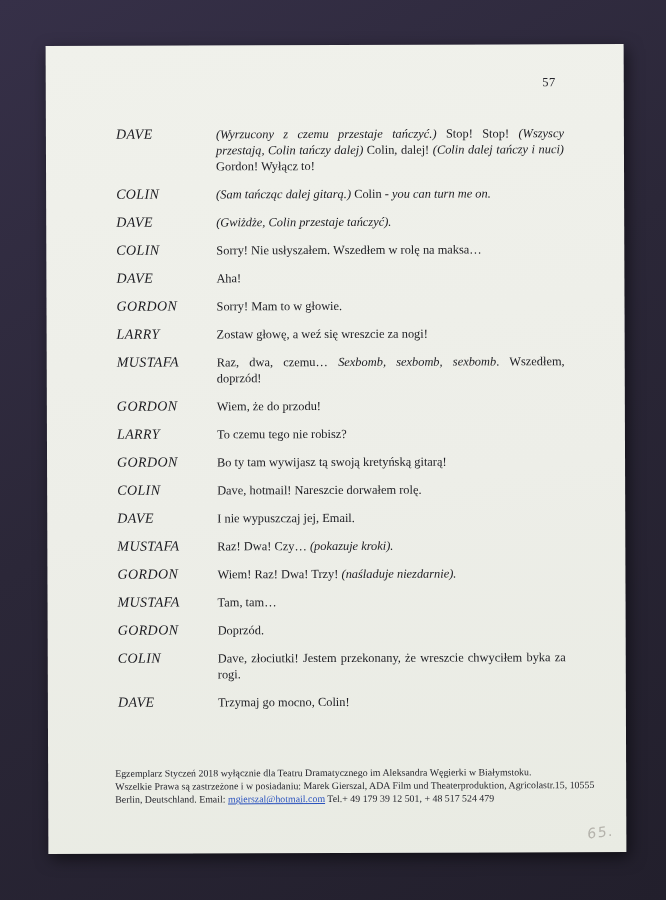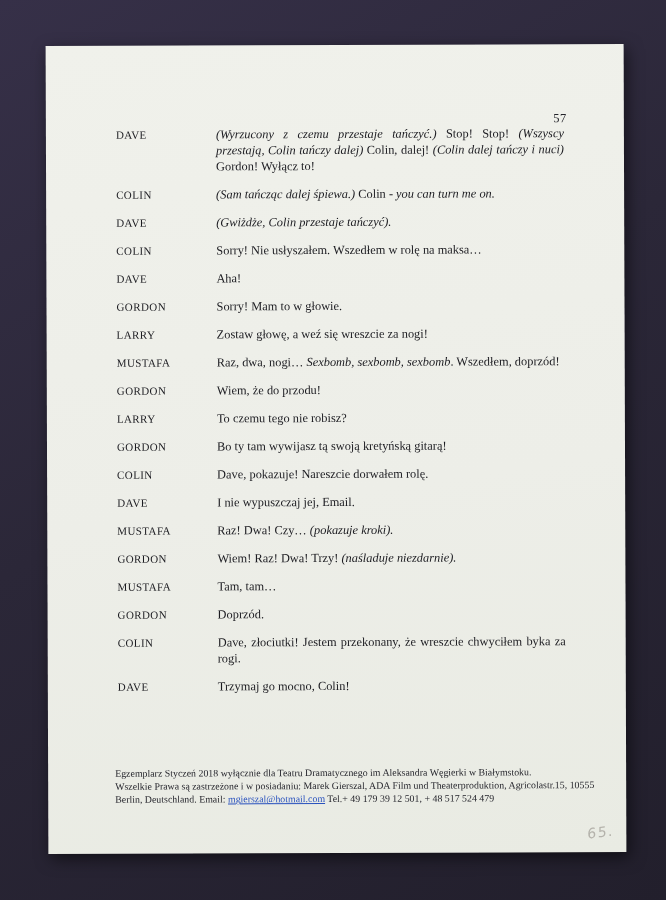--- a/index.html
+++ b/index.html
@@ -16,42 +16,42 @@
   .paper {
     position: absolute;
     left: 47px; top: 45px;
     width: 578px; height: 808px;
     background: linear-gradient(172deg, #f0f1eb 0%, #edeee8 55%, #e9ebe3 100%);
     transform: rotate(-0.2deg);
     box-shadow: 3px 5px 16px rgba(0,0,0,0.55);
   }
   .page-number {
     position: absolute;
-    top: 31px; right: 57px;
+    top: 31px; right: 68px;
     font-size: 12.5px;
     color: #23232a;
     letter-spacing: 0.5px;
-    margin-top: 36px;
   }
   .script {
     position: absolute;
     left: 70px; top: 81px;
     width: 448px;
     color: #1b1b20;
   }
   .row {
     display: flex;
     margin-bottom: 12px;
   }
   .speaker {
     flex: none;
     width: 100px;
-    font-size: 11px;
+    font-size: 14px;
     line-height: 16px;
     letter-spacing: 0.4px;
+    font-style: italic;
   }
   .dialogue {
     flex: 1;
     font-size: 12.4px;
     line-height: 16px;
     text-align: justify;
   }
   .dialogue .it { font-style: italic; }
   .footer {
     position: absolute;
@@ -82,21 +82,21 @@
   <div class="paper">
     <div class="page-number">57</div>
 
     <div class="script" id="script">
         <div class="row">
           <div class="speaker">DAVE</div>
           <div class="dialogue"><span class="it">(Wyrzucony z czemu przestaje tańczyć.)</span><span> Stop! Stop! </span><span class="it">(Wszyscy przestają, Colin tańczy dalej)</span><span> Colin, dalej! </span><span class="it">(Colin dalej tańczy i nuci)</span><span> Gordon! Wyłącz to!</span></div>
         </div>
         <div class="row">
           <div class="speaker">COLIN</div>
-          <div class="dialogue"><span class="it">(Sam tańcząc dalej śpiewa.)</span><span> Colin - </span><span class="it">you can turn me on.</span></div>
+          <div class="dialogue"><span class="it">(Sam tańcząc dalej gitarą.)</span><span> Colin - </span><span class="it">you can turn me on.</span></div>
         </div>
         <div class="row">
           <div class="speaker">DAVE</div>
           <div class="dialogue"><span class="it">(Gwiżdże, Colin przestaje tańczyć).</span></div>
         </div>
         <div class="row">
           <div class="speaker">COLIN</div>
           <div class="dialogue"><span>Sorry! Nie usłyszałem. Wszedłem w rolę na maksa…</span></div>
         </div>
         <div class="row">
@@ -106,37 +106,37 @@
         <div class="row">
           <div class="speaker">GORDON</div>
           <div class="dialogue"><span>Sorry! Mam to w głowie.</span></div>
         </div>
         <div class="row">
           <div class="speaker">LARRY</div>
           <div class="dialogue"><span>Zostaw głowę, a weź się wreszcie za nogi!</span></div>
         </div>
         <div class="row">
           <div class="speaker">MUSTAFA</div>
-          <div class="dialogue"><span>Raz, dwa, nogi… </span><span class="it">Sexbomb, sexbomb, sexbomb</span><span>. Wszedłem, doprzód!</span></div>
+          <div class="dialogue"><span>Raz, dwa, czemu… </span><span class="it">Sexbomb, sexbomb, sexbomb</span><span>. Wszedłem, doprzód!</span></div>
         </div>
         <div class="row">
           <div class="speaker">GORDON</div>
           <div class="dialogue"><span>Wiem, że do przodu!</span></div>
         </div>
         <div class="row">
           <div class="speaker">LARRY</div>
           <div class="dialogue"><span>To czemu tego nie robisz?</span></div>
         </div>
         <div class="row">
           <div class="speaker">GORDON</div>
           <div class="dialogue"><span>Bo ty tam wywijasz tą swoją kretyńską gitarą!</span></div>
         </div>
         <div class="row">
           <div class="speaker">COLIN</div>
-          <div class="dialogue"><span>Dave, pokazuje! Nareszcie dorwałem rolę.</span></div>
+          <div class="dialogue"><span>Dave, hotmail! Nareszcie dorwałem rolę.</span></div>
         </div>
         <div class="row">
           <div class="speaker">DAVE</div>
           <div class="dialogue"><span>I nie wypuszczaj jej, Email.</span></div>
         </div>
         <div class="row">
           <div class="speaker">MUSTAFA</div>
           <div class="dialogue"><span>Raz! Dwa! Czy… </span><span class="it">(pokazuje kroki).</span></div>
         </div>
         <div class="row">

